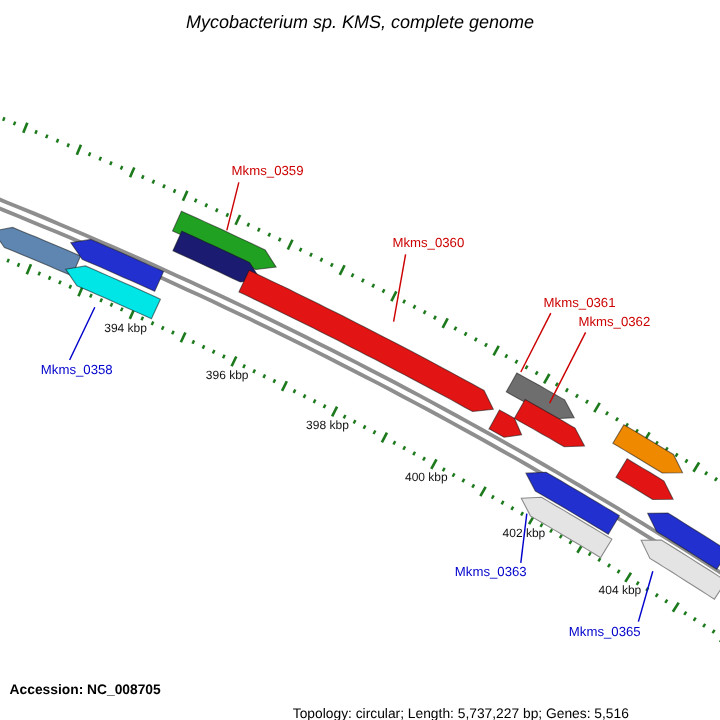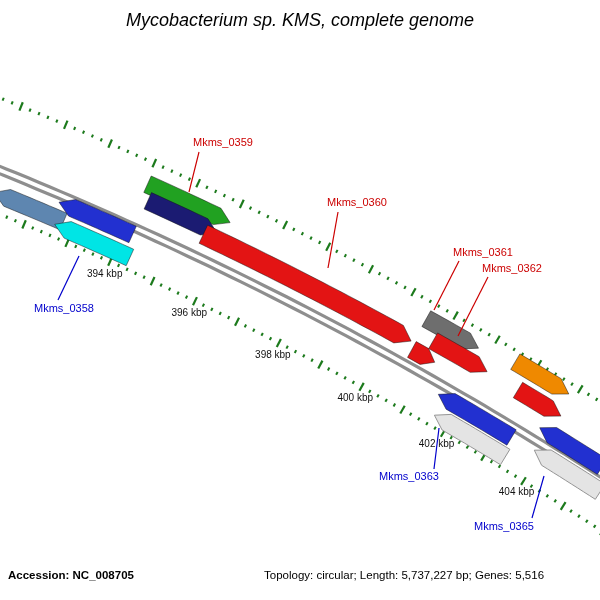--- a/index.html
+++ b/index.html
@@ -1,24 +1,24 @@
 <!DOCTYPE html>
 <html><head>
 <meta charset="utf-8">
 <style>
   html,body{margin:0;padding:0;background:#ffffff;}
   #stage{position:relative;width:600px;height:600px;overflow:hidden;background:#ffffff;
          font-family:"Liberation Sans",sans-serif;}
   #genome-svg{position:absolute;left:0;top:0;}
   #genome-svg text{font-family:"Liberation Sans",sans-serif;}
   .title{position:absolute;left:0;right:0;top:10px;text-align:center;
-         font-style:italic;font-size:18px;color:#000;}
+         font-style:italic;font-size:15px;color:#000;}
   .footer{position:absolute;top:569px;font-size:11.5px;color:#000;white-space:nowrap;}
   .footer.accession{left:8px;font-weight:bold;}
-  .footer.summary{left:264px;}
+  .footer.summary{left:244px;margin-top:20px;}
 </style>
 </head>
 <body>
 
 <div id="stage">
   <div class="title">Mycobacterium sp. KMS, complete genome</div>
 
   <svg id="genome-svg" width="600" height="600" viewBox="0 0 600 600">
       <line x1="-6.391128670528133" y1="97.17402377595135" x2="-5.218698897373088" y2="94.1965402030296" stroke="#1c7a1c" stroke-width="2"></line>
       <line x1="-45.96063351451335" y1="197.66409436206368" x2="-44.7882037413583" y2="194.68661078914192" stroke="#1c7a1c" stroke-width="2"></line>

